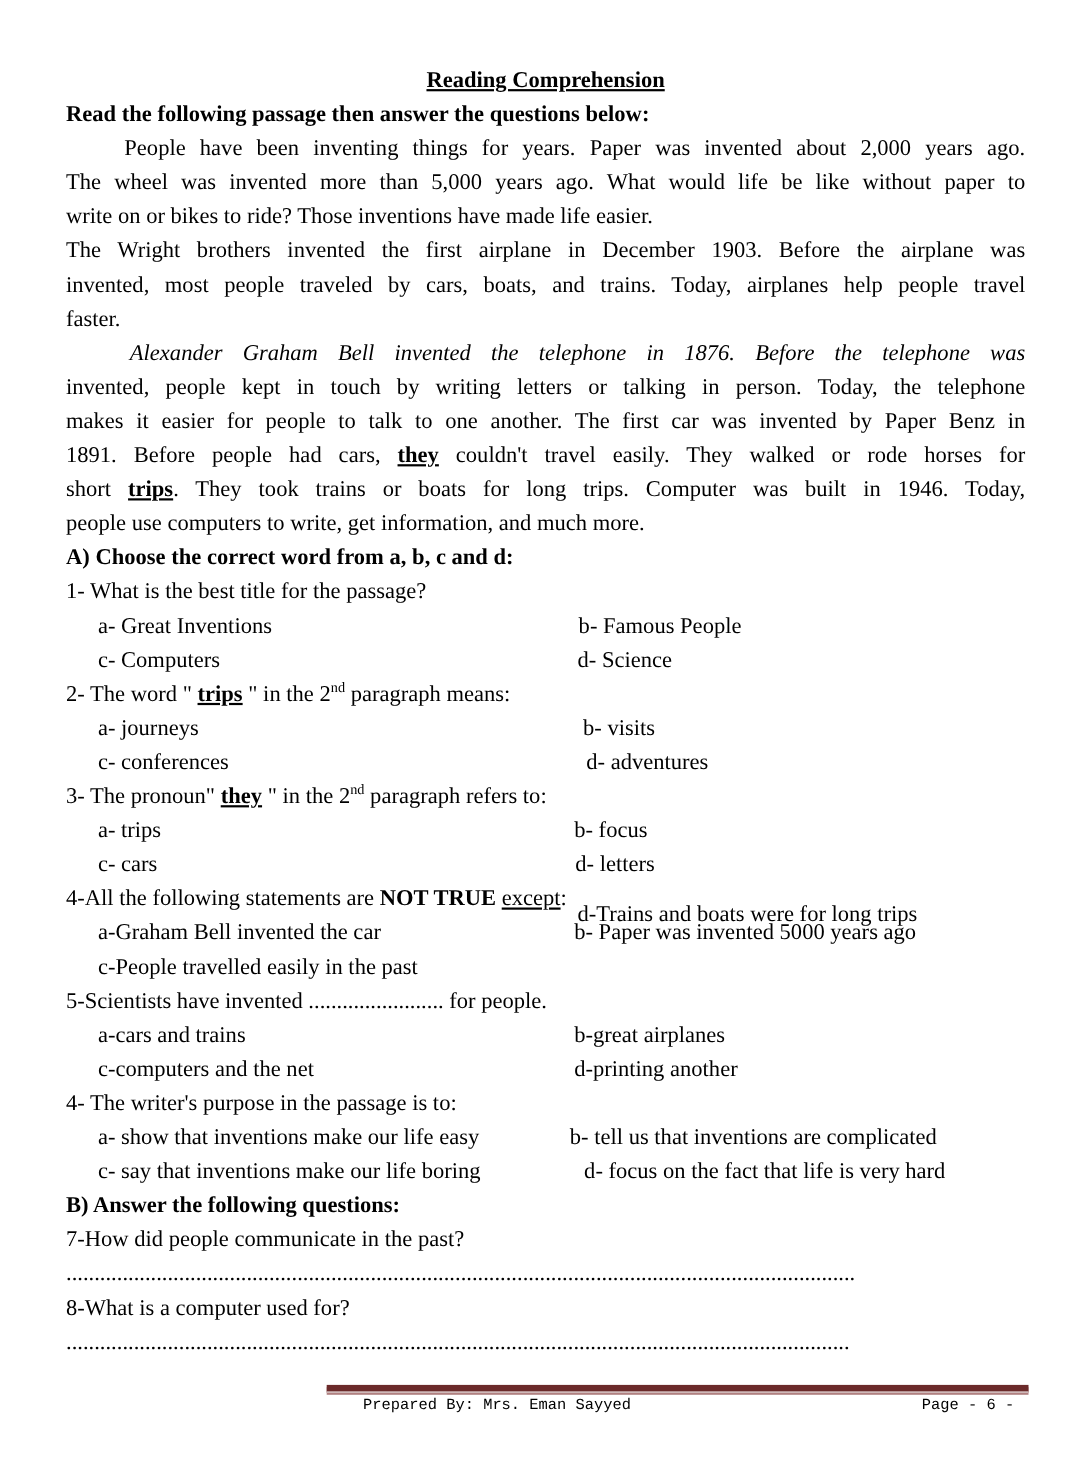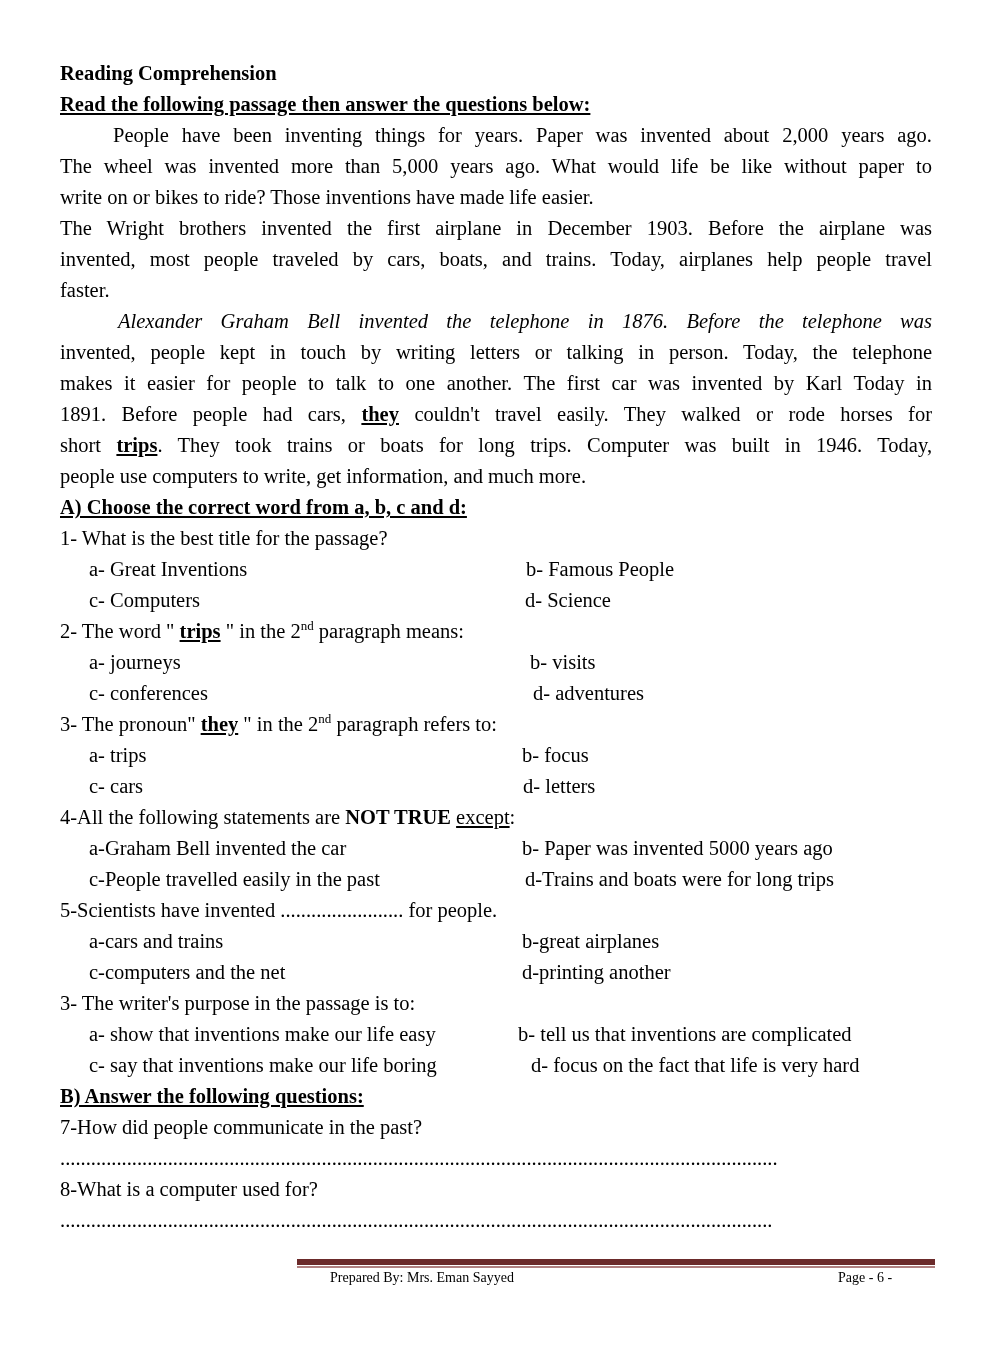--- a/index.html
+++ b/index.html
@@ -3,51 +3,51 @@
 <meta charset="utf-8">
 <style>
   html, body { margin: 0; padding: 0; background: #ffffff; }
   body {
     width: 992px; height: 1347px; position: relative; overflow: hidden;
     font-family: "Liberation Serif", serif; color: #000; font-size: 20.5px;
   }
   .page { position: absolute; left: 60px; top: 58px; width: 872px; }
   .line { position: absolute; left: 0; white-space: nowrap; line-height: 31px; height: 31px; }
   .justify { width: 872px; text-align: justify; text-align-last: justify; white-space: normal; }
-  .title { width: 872px; text-align: left; font-weight: bold; }
-  .bold-u { font-weight: bold; text-decoration: underline; }
+  .title { width: 872px; text-align: center; font-weight: bold; text-decoration: underline; }
+  .bold-u { font-weight: bold; }
   .indent { padding-left: 53px; box-sizing: border-box; }
   .indent2 { padding-left: 58px; box-sizing: border-box; font-style: italic; }
   .opt-a { left: 29px; }
   .kw { font-weight: bold; text-decoration: underline; }
   sup { font-size: 13px; line-height: 0; }
   .u { text-decoration: underline; }
   .dots { letter-spacing: 0px; }
   .footer-rule { position: absolute; left: 297px; top: 1259px; width: 638px; height: 6px; background: #6b2a2a; border-bottom: 1px solid #ffffff; box-shadow: 0 2px 0 #b08080; }
-  .footer-text { position: absolute; top: 1268px; font-family: Liberation Serif, serif; font-size: 14px; line-height: 20px; white-space: nowrap; }
+  .footer-text { position: absolute; top: 1268px; font-family: Liberation Mono, monospace; font-size: 14px; line-height: 20px; white-space: nowrap; }
 </style>
 </head>
 <body>
 
 <div class="page">
 
   <div class="line title" style="top:0px">Reading Comprehension</div>
   <div class="line bold-u" style="top:31px">Read the following passage then answer the questions below:</div>
 
   <div class="line justify indent" style="top:62px">People have been inventing things for years. Paper was invented about 2,000 years ago.</div>
   <div class="line justify" style="top:93px">The wheel was invented more than 5,000 years ago. What would life be like without paper to</div>
   <div class="line" style="top:124px">write on or bikes to ride? Those inventions have made life easier.</div>
 
   <div class="line justify" style="top:155px">The Wright brothers invented the first airplane in December 1903. Before the airplane was</div>
   <div class="line justify" style="top:186px">invented, most people traveled by cars, boats, and trains. Today, airplanes help people travel</div>
   <div class="line" style="top:217px">faster.</div>
 
   <div class="line justify indent2" style="top:248px">Alexander Graham Bell invented the telephone in 1876. Before the telephone was</div>
   <div class="line justify" style="top:279px">invented, people kept in touch by writing letters or talking in person. Today, the telephone</div>
-  <div class="line justify" style="top:310px">makes it easier for people to talk to one another. The first car was invented by Karl Today in</div>
+  <div class="line justify" style="top:310px">makes it easier for people to talk to one another. The first car was invented by Paper Benz in</div>
   <div class="line justify" style="top:341px"><span>1891. Before people had cars, </span><span class="kw">they</span><span> couldn't travel easily. They walked or rode horses for</span></div>
   <div class="line justify" style="top:372px"><span>short </span><span class="kw">trips</span><span>. They took trains or boats for long trips. Computer was built in 1946. Today,</span></div>
   <div class="line" style="top:403px">people use computers to write, get information, and much more.</div>
 
   <div class="line bold-u" style="top:434px">A) Choose the correct word from a, b, c and d:</div>
 
   <div class="line" style="top:465px">1- What is the best title for the passage?</div>
   <div class="line opt-a" style="top:496px">a- Great Inventions</div>
   <div class="line" style="top:496px; left:466px">b- Famous People</div>
   <div class="line opt-a" style="top:527px">c- Computers</div>
@@ -62,29 +62,29 @@
   <div class="line" style="top:651px"><span>3- The pronoun" </span><span class="kw">they</span><span> " in the 2</span><sup>nd</sup><span> paragraph refers to:</span></div>
   <div class="line opt-a" style="top:682px">a- trips</div>
   <div class="line" style="top:682px; left:462px">b- focus</div>
   <div class="line opt-a" style="top:713px">c- cars</div>
   <div class="line" style="top:713px; left:463px">d- letters</div>
 
   <div class="line" style="top:744px"><span>4-All the following statements are </span><b>NOT TRUE</b><span> </span><span class="u">except</span><span>:</span></div>
   <div class="line opt-a" style="top:775px">a-Graham Bell invented the car</div>
   <div class="line" style="top:775px; left:462px">b- Paper was invented 5000 years ago</div>
   <div class="line opt-a" style="top:806px">c-People travelled easily in the past</div>
-  <div class="line" style="top:806px; left:465px">d-Trains and boats were for long trips</div>
+  <div class="line" style="top:758px; left:465px">d-Trains and boats were for long trips</div>
 
   <div class="line" style="top:837px">5-Scientists have invented ........................ for people.</div>
   <div class="line opt-a" style="top:868px">a-cars and trains</div>
   <div class="line" style="top:868px; left:462px">b-great airplanes</div>
   <div class="line opt-a" style="top:899px">c-computers and the net</div>
   <div class="line" style="top:899px; left:462px">d-printing another</div>
 
-  <div class="line" style="top:930px">3- The writer's purpose in the passage is to:</div>
+  <div class="line" style="top:930px">4- The writer's purpose in the passage is to:</div>
   <div class="line opt-a" style="top:961px">a- show that inventions make our life easy</div>
   <div class="line" style="top:961px; left:458px">b- tell us that inventions are complicated</div>
   <div class="line opt-a" style="top:992px">c- say that inventions make our life boring</div>
   <div class="line" style="top:992px; left:471px">d- focus on the fact that life is very hard</div>
 
   <div class="line bold-u" style="top:1023px">B) Answer the following questions:</div>
   <div class="line" style="top:1054px">7-How did people communicate in the past?</div>
   <div class="line dots" style="top:1085px">............................................................................................................................................</div>
   <div class="line" style="top:1116px">8-What is a computer used for?</div>
   <div class="line dots" style="top:1147px">...........................................................................................................................................</div>

